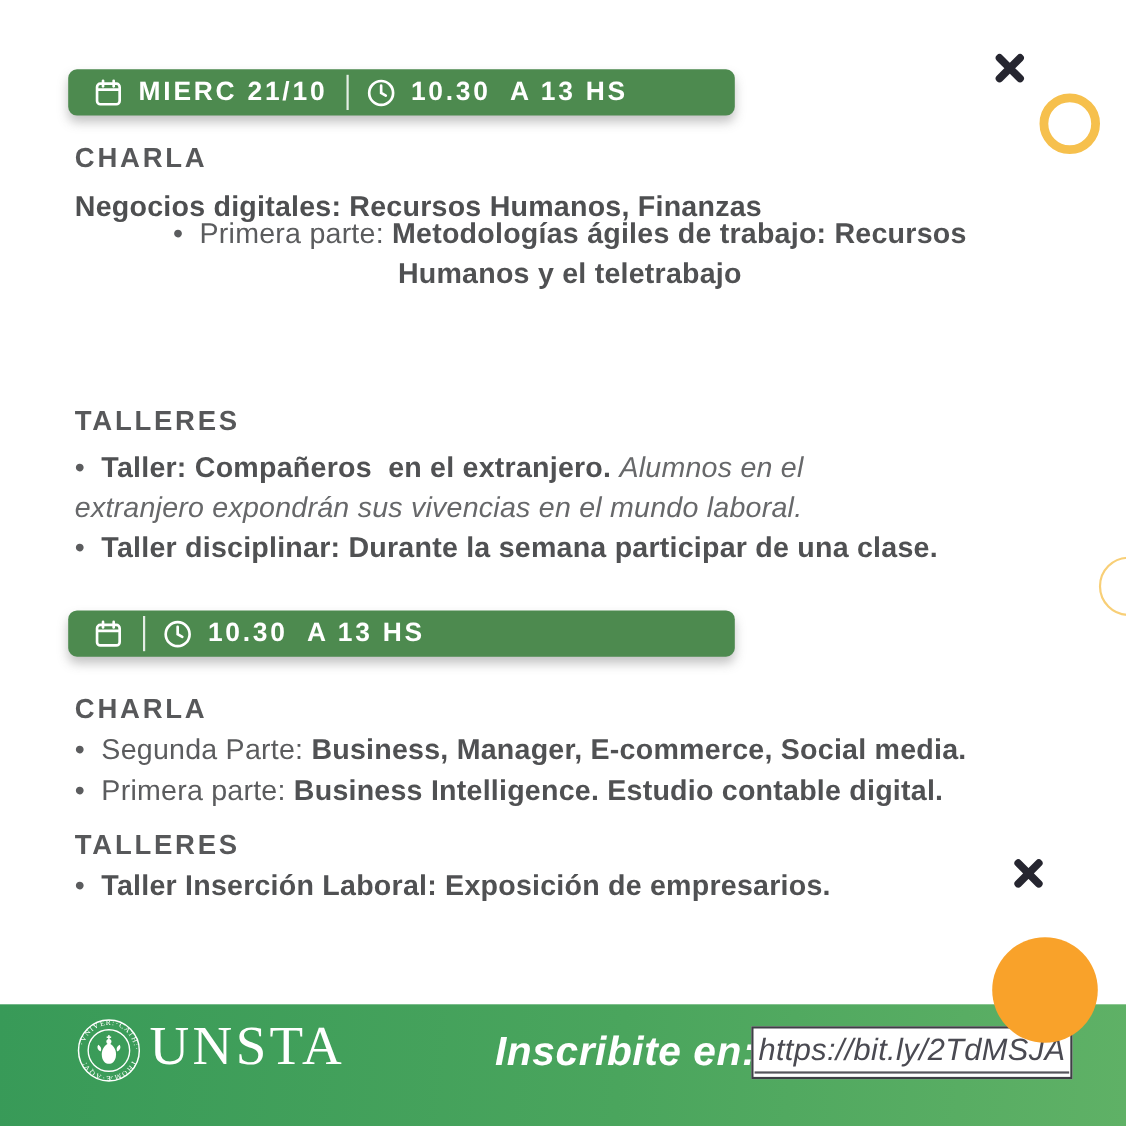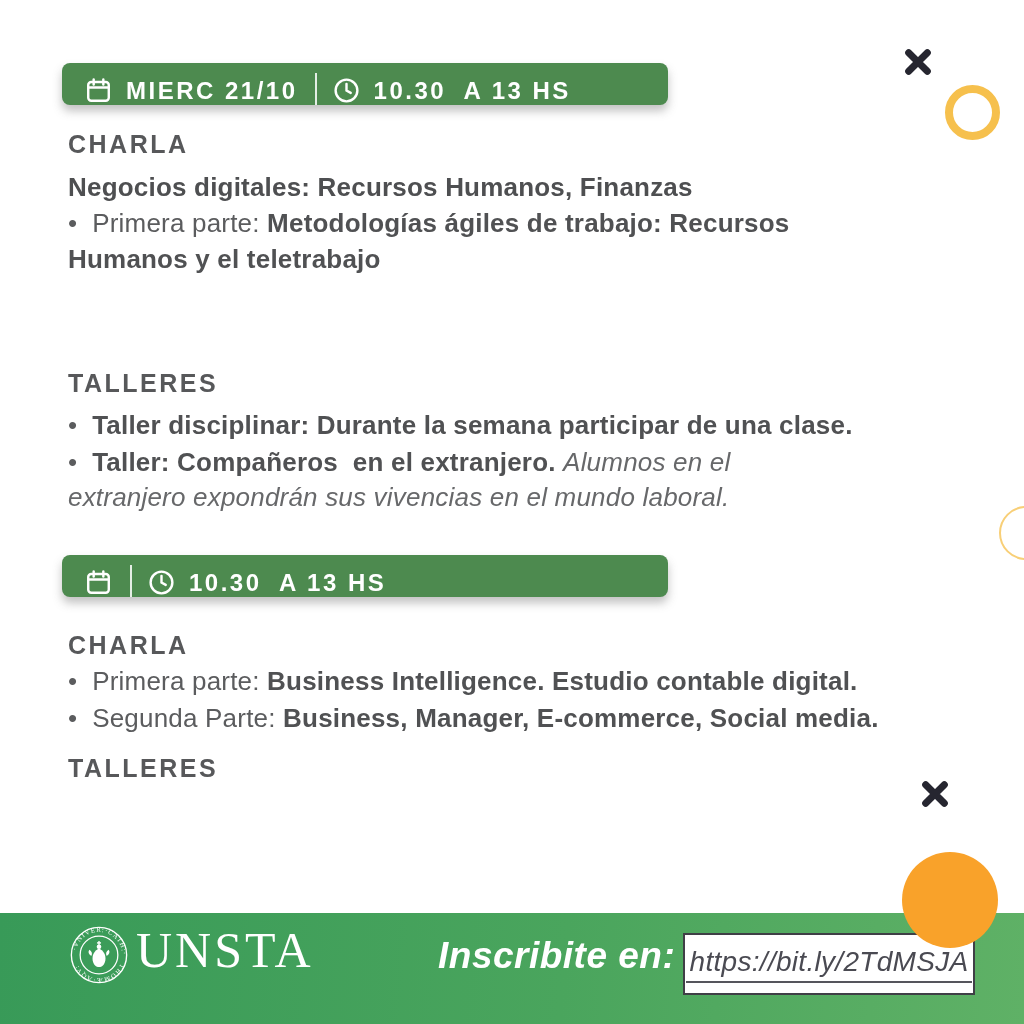--- a/index.html
+++ b/index.html
@@ -9,21 +9,21 @@
     background:#ffffff;
     overflow:hidden;
     font-family:"Liberation Sans", sans-serif;
     color:#58595b;
   }
   
   .pill{
     position:absolute;left:62px;width:606px;height:42px;
     background:#4d8a4f;border-radius:8px;
     box-shadow:0 6px 10px rgba(120,120,120,.45);
-    display:flex;align-items:flex-end;
+    display:flex;align-items:center;
     padding:0 18px 0 22px;box-sizing:border-box;
     color:#ffffff;
   }
   .pill svg{flex:0 0 auto;}
   .pill-date,.pill-time{
     font-size:24px;font-weight:700;letter-spacing:2.5px;
     white-space:pre;margin-left:13px;
   }
   .pill-sep{
     width:2px;height:32px;background:rgba(255,255,255,.85);
@@ -69,26 +69,26 @@
     background:linear-gradient(95deg,#389a58 0%,#4aa55d 55%,#5fb166 100%);
     z-index:2;
   }
   .seal{position:absolute;left:70px;top:13px;}
   .wordmark{
     position:absolute;left:136px;top:8px;margin:0;
     font-family:"Liberation Serif", serif;font-weight:400;
     font-size:50px;letter-spacing:3px;color:#ffffff;
   }
   .inscribite{
-    position:absolute;left:438px;top:22px;margin:0;
+    position:absolute;left:450px;top:22px;margin:0;
     font-size:37px;font-weight:700;font-style:italic;
     color:#ffffff;letter-spacing:.5px;
   }
   .url-box{
-    position:absolute;left:683px;top:20px;width:292px;height:62px;
+    position:absolute;left:683px;top:20px;width:292px;height:48px;
     background:#ffffff;border:2px solid #3f3f46;box-sizing:border-box;
     display:flex;align-items:center;justify-content:center;
     z-index:4;
   }
   .url-link{
     font-size:28px;font-style:italic;color:#4a4a52;
     text-decoration:none;border-bottom:2px solid #55555c;
     padding:0 4px 3px 4px;letter-spacing:.3px;
   }
 </style>
@@ -109,58 +109,59 @@
     <svg width="29" height="29" viewBox="0 0 24 24" fill="none" stroke="#ffffff" stroke-width="2" stroke-linecap="round">
       <circle cx="12" cy="12" r="9"></circle>
         <polyline points="12 6.5 12 12 15.5 14"></polyline>
     </svg>
     <span class="pill-time">10.30  A 13 HS</span>
   </div>
 
   <h2 class="sec-heading" style="top:130px;">CHARLA</h2>
   <p class="talk-title" style="top:172px;">Negocios digitales: Recursos Humanos, Finanzas</p>
 
-  <div class="bullets" style="top:206px;">
+  <div class="bullets" style="top:195px;text-align:center;">
     <p class="bullet"><span class="lead">•  Primera parte: </span><span class="b">Metodologías ágiles de trabajo: Recursos
 Humanos y el teletrabajo</span><span class="i"></span></p>
   </div>
 
   <h2 class="sec-heading" style="top:369px;">TALLERES</h2>
 
   <div class="bullets" style="top:408px;">
-    <p class="bullet"><span class="lead">•  </span><span class="b">Taller disciplinar: Durante la semana participar de una clase.</span><span class="i"></span></p>
     <p class="bullet"><span class="lead">•  </span><span class="b">Taller: Compañeros  en el extranjero. </span><span class="i">Alumnos en el
 extranjero expondrán sus vivencias en el mundo laboral.</span></p>
+    <p class="bullet"><span class="lead">•  </span><span class="b">Taller disciplinar: Durante la semana participar de una clase.</span><span class="i"></span></p>
   </div>
 
   <div class="pill" style="top:555px;">
     <svg width="29" height="29" viewBox="0 0 24 24" fill="none" stroke="#ffffff" stroke-width="2" stroke-linecap="round">
       <rect x="3.5" y="5" width="17" height="15.5" rx="2.5"></rect>
       <line x1="8" y1="2.8" x2="8" y2="7"></line>
         <line x1="16" y1="2.8" x2="16" y2="7"></line>
       <line x1="4.5" y1="9.5" x2="19.5" y2="9.5"></line>
     </svg>
     <span class="pill-sep"></span>
     <svg width="29" height="29" viewBox="0 0 24 24" fill="none" stroke="#ffffff" stroke-width="2" stroke-linecap="round">
       <circle cx="12" cy="12" r="9"></circle>
         <polyline points="12 6.5 12 12 15.5 14"></polyline>
     </svg>
     <span class="pill-time">10.30  A 13 HS</span>
   </div>
 
   <h2 class="sec-heading" style="top:631px;">CHARLA</h2>
 
   <div class="bullets" style="top:664px;">
+    <p class="bullet"><span class="lead">•  Segunda Parte: </span><span class="b">Business, Manager, E-commerce, Social media.</span></p>
     <p class="bullet"><span class="lead">•  Primera parte: </span><span class="b">Business Intelligence. Estudio contable digital.</span></p>
-    <p class="bullet"><span class="lead">•  Segunda Parte: </span><span class="b">Business, Manager, E-commerce, Social media.</span></p>
   </div>
 
   <h2 class="sec-heading" style="top:754px;">TALLERES</h2>
 
   <div class="bullets" style="top:788px;">
+    <p class="bullet"><span class="lead">•  </span><span class="b">Taller Inserción Laboral: Exposición de empresarios.</span></p>
   </div>
 
   <svg class="x-mark" style="left:904px;top:48px;" width="28" height="28" viewBox="0 0 30 30">
     <path d="M5 5 L25 25 M25 5 L5 25" stroke="#262630" stroke-width="7.5" stroke-linecap="round"></path>
   </svg>
   <div class="ring-top"></div>
   <div class="ring-right"></div>
   <svg class="x-mark" style="left:921px;top:780px;" width="28" height="28" viewBox="0 0 30 30">
     <path d="M5 5 L25 25 M25 5 L5 25" stroke="#262630" stroke-width="7.5" stroke-linecap="round"></path>
   </svg>

